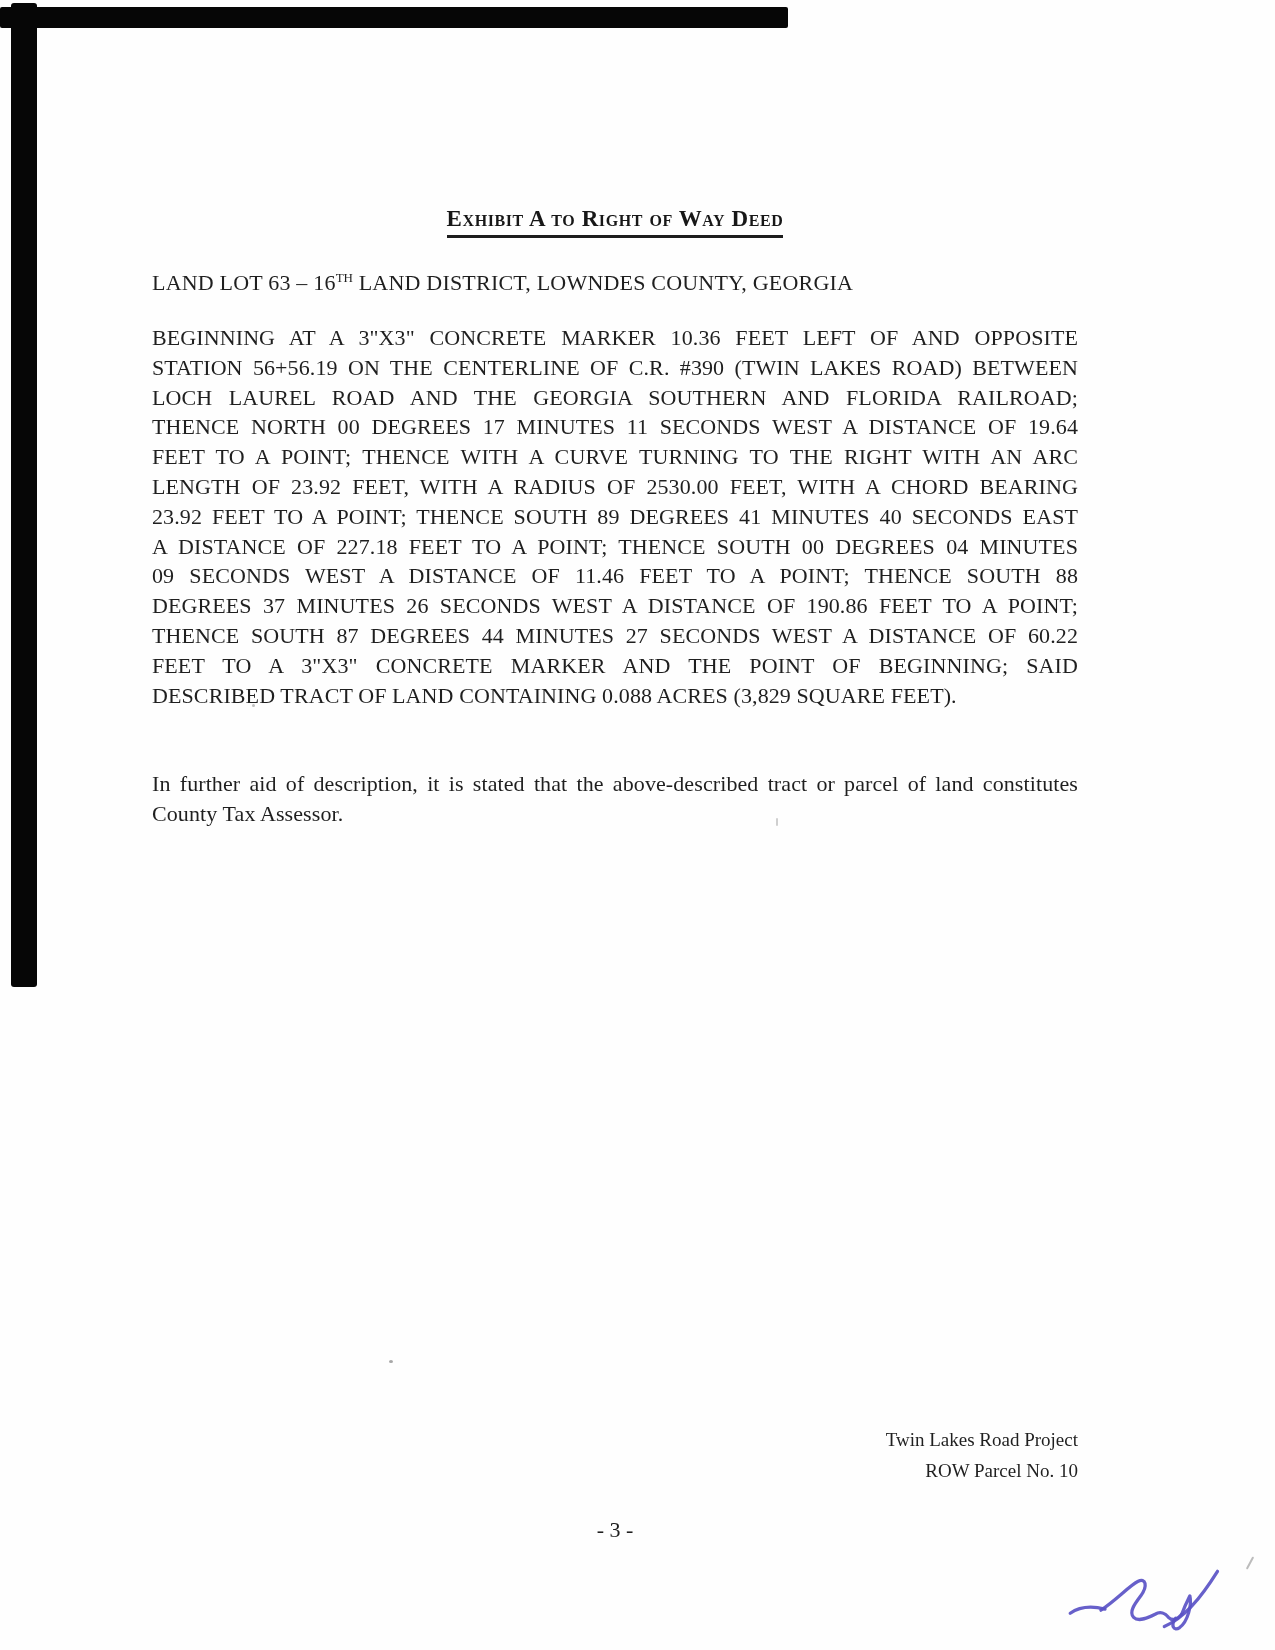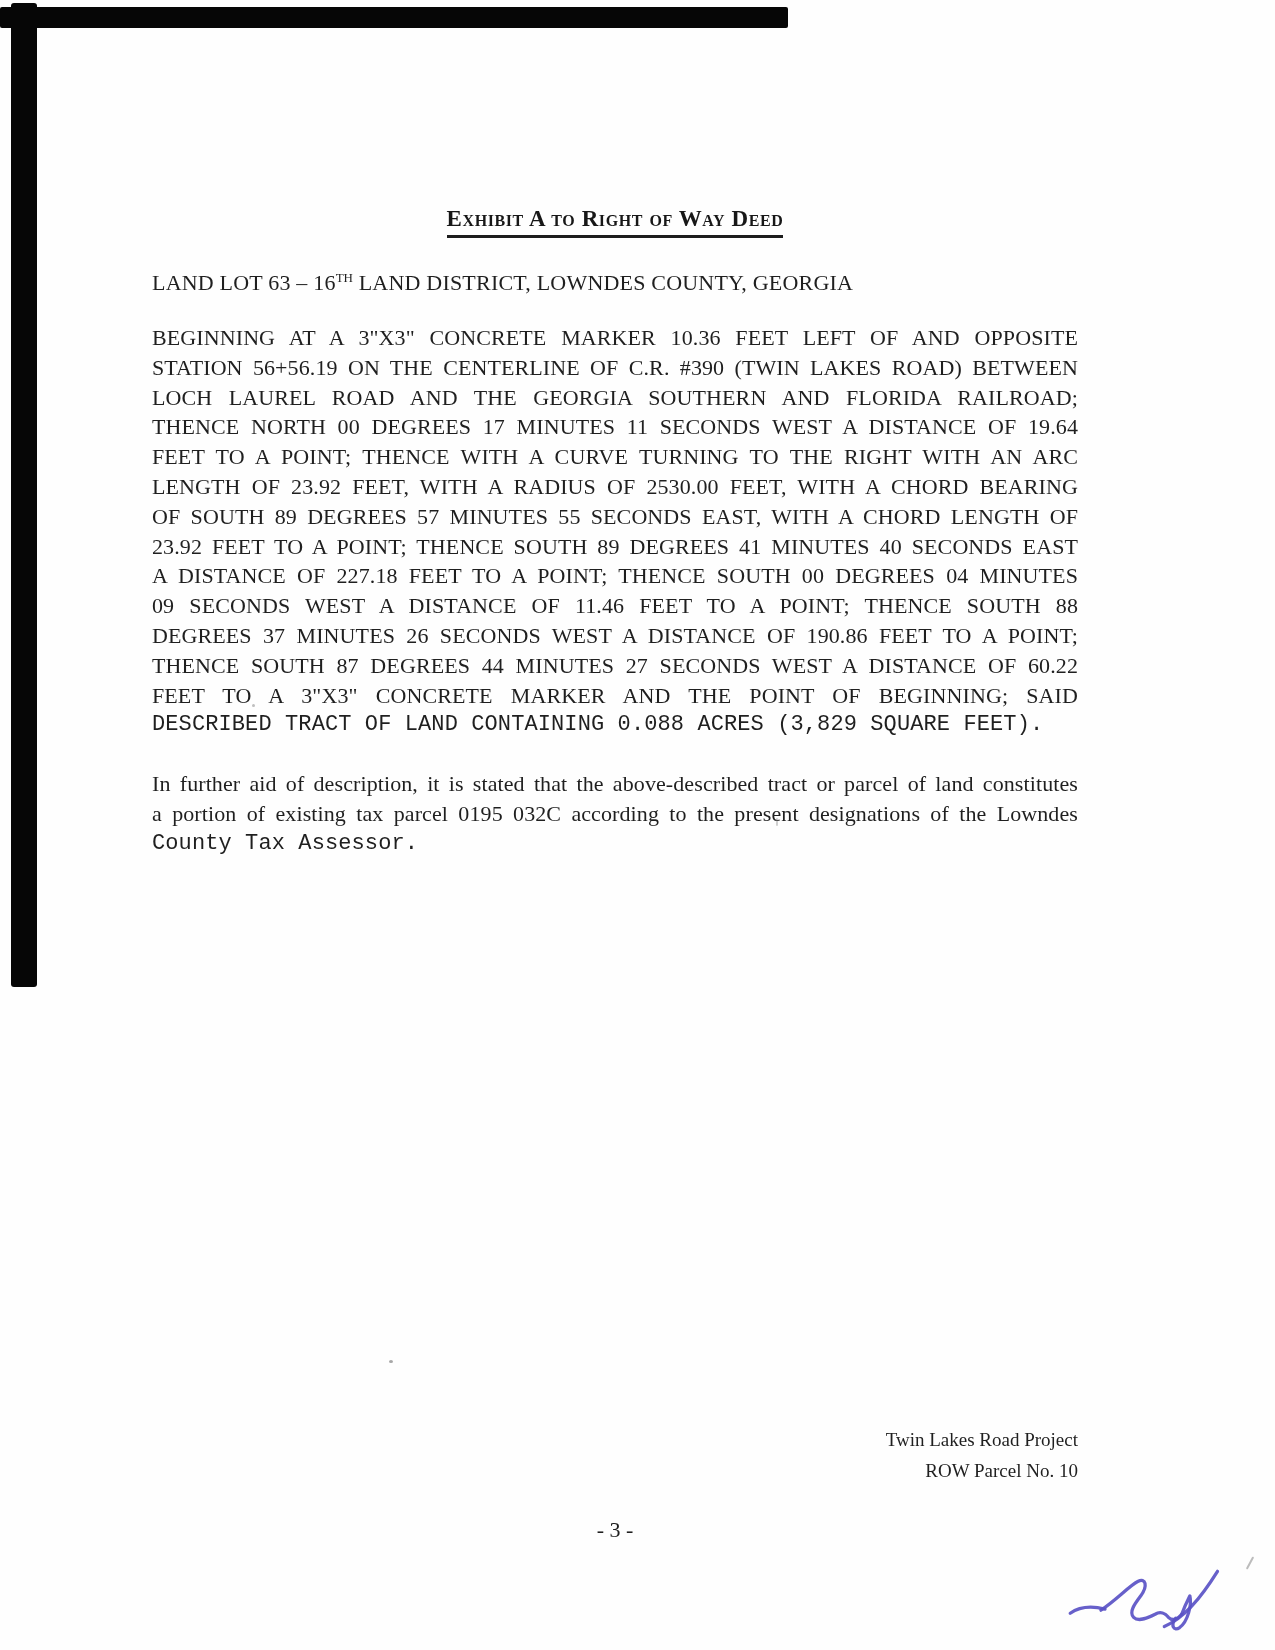--- a/index.html
+++ b/index.html
@@ -51,21 +51,21 @@
     position:absolute;left:152px;width:926px;
     font-size:22px;letter-spacing:0.1px;
   }
   .para1{top:323px;}
   .para2{top:769px;}
   .jline{
     height:29.8px;line-height:29.8px;
     text-align:justify;text-align-last:justify;
     white-space:normal;overflow:visible;
   }
-  .jline-last{text-align-last:left;font-family:Liberation Mono, monospace;}
+  .jline-last{text-align-last:left;}
   .footer-block{
     position:absolute;left:578px;top:1424px;width:500px;
     text-align:right;
     font-size:19px;line-height:31px;
   }
   .pagenum{
     position:absolute;left:152px;top:1517px;width:926px;
     text-align:center;font-size:22px;
   }
   .signature{
@@ -98,33 +98,31 @@
 
   <div class="landlot"><span>LAND LOT 63 – 16</span><sup>TH</sup><span> LAND DISTRICT, LOWNDES COUNTY, GEORGIA</span></div>
 
   <div class="para para1">
       <div class="jline">BEGINNING AT A 3"X3" CONCRETE MARKER 10.36 FEET LEFT OF AND OPPOSITE</div>
       <div class="jline">STATION 56+56.19 ON THE CENTERLINE OF C.R. #390 (TWIN LAKES ROAD) BETWEEN</div>
       <div class="jline">LOCH LAUREL ROAD AND THE GEORGIA SOUTHERN AND FLORIDA RAILROAD;</div>
       <div class="jline">THENCE NORTH 00 DEGREES 17 MINUTES 11 SECONDS WEST A DISTANCE OF 19.64</div>
       <div class="jline">FEET TO A POINT; THENCE WITH A CURVE TURNING TO THE RIGHT WITH AN ARC</div>
       <div class="jline">LENGTH OF 23.92 FEET, WITH A RADIUS OF 2530.00 FEET, WITH A CHORD BEARING</div>
-      <div class="jline">OF SOUTH 89 DEGREES 57 MINUTES 55 SECONDS EAST, WITH A CHORD LENGTH OF</div>
       <div class="jline">23.92 FEET TO A POINT; THENCE SOUTH 89 DEGREES 41 MINUTES 40 SECONDS EAST</div>
       <div class="jline">A DISTANCE OF 227.18 FEET TO A POINT; THENCE SOUTH 00 DEGREES 04 MINUTES</div>
       <div class="jline">09 SECONDS WEST A DISTANCE OF 11.46 FEET TO A POINT; THENCE SOUTH 88</div>
       <div class="jline">DEGREES 37 MINUTES 26 SECONDS WEST A DISTANCE OF 190.86 FEET TO A POINT;</div>
       <div class="jline">THENCE SOUTH 87 DEGREES 44 MINUTES 27 SECONDS WEST A DISTANCE OF 60.22</div>
       <div class="jline">FEET TO A 3"X3" CONCRETE MARKER AND THE POINT OF BEGINNING; SAID</div>
       <div class="jline jline-last">DESCRIBED TRACT OF LAND CONTAINING 0.088 ACRES (3,829 SQUARE FEET).</div>
     </div>
 
   <div class="para para2">
       <div class="jline">In further aid of description, it is stated that the above-described tract or parcel of land constitutes</div>
-      <div class="jline">a portion of existing tax parcel 0195 032C according to the present designations of the Lowndes</div>
       <div class="jline jline-last">County Tax Assessor.</div>
     </div>
 
   <div class="footer-block">
     <div>Twin Lakes Road Project</div>
     <div>ROW Parcel No. 10</div>
   </div>
 
   <div class="pagenum">- 3 -</div>
 

